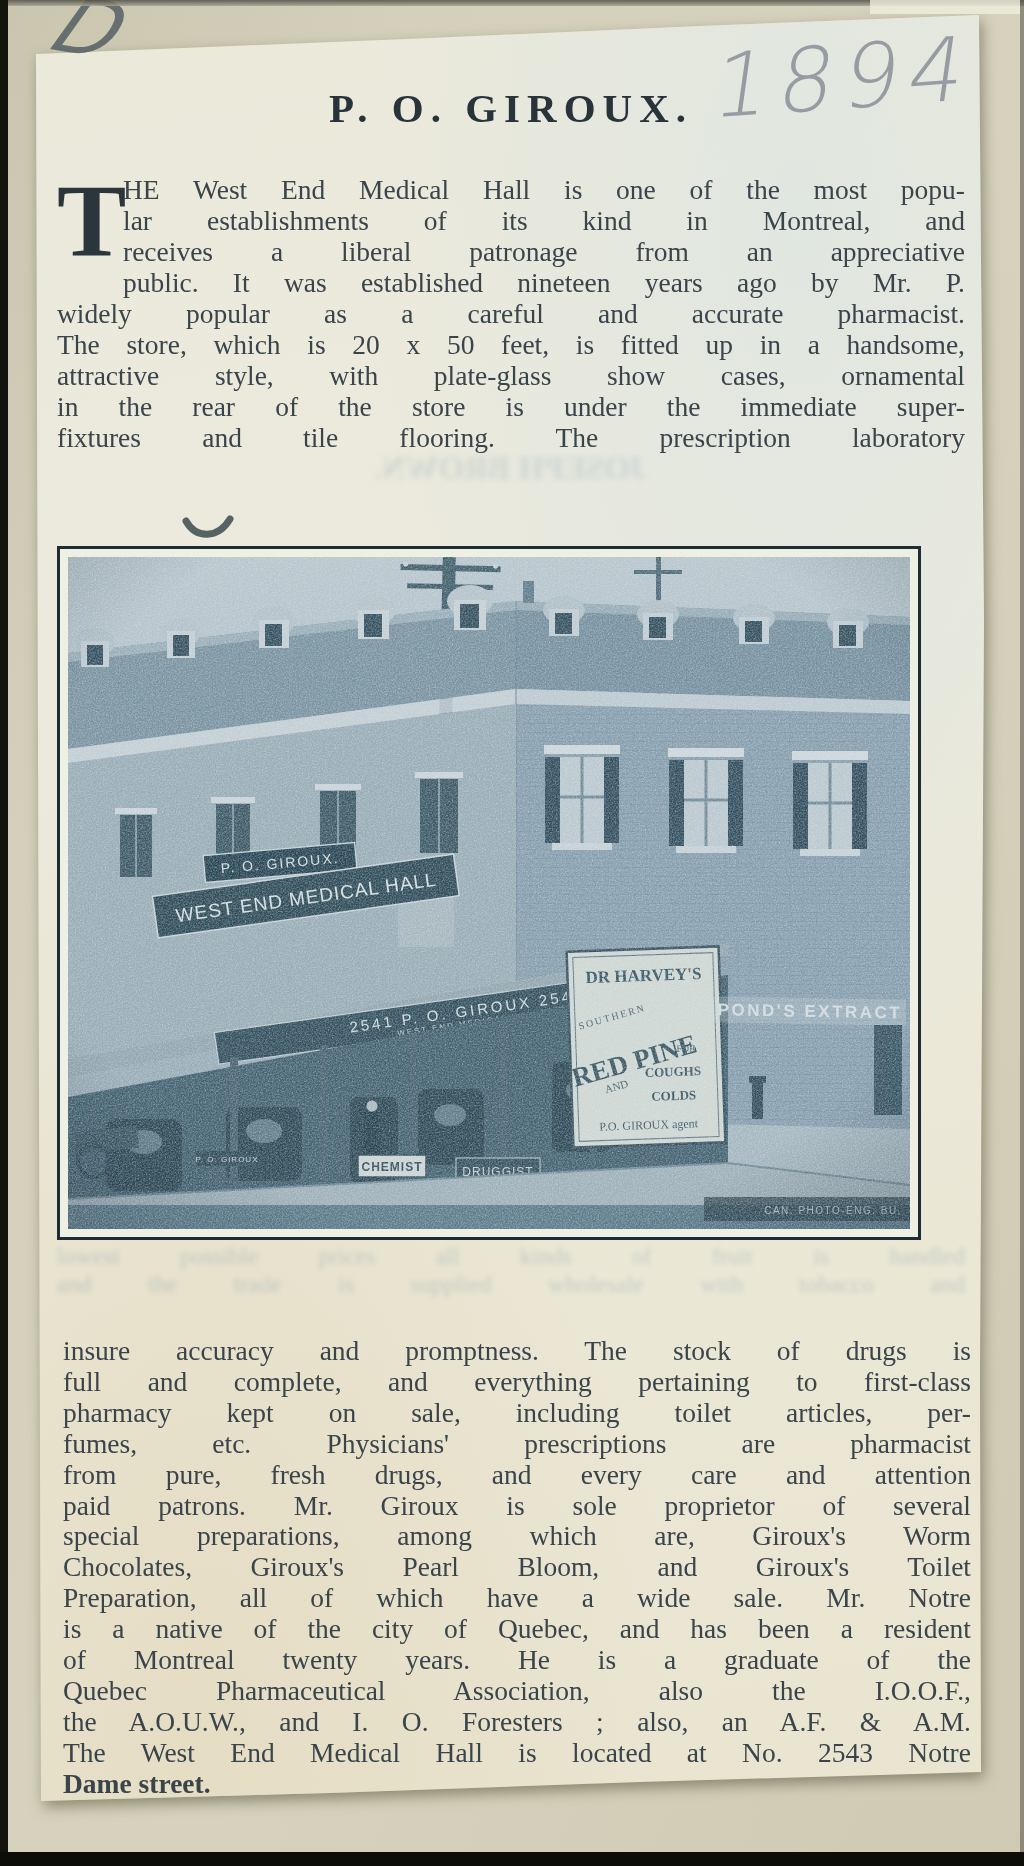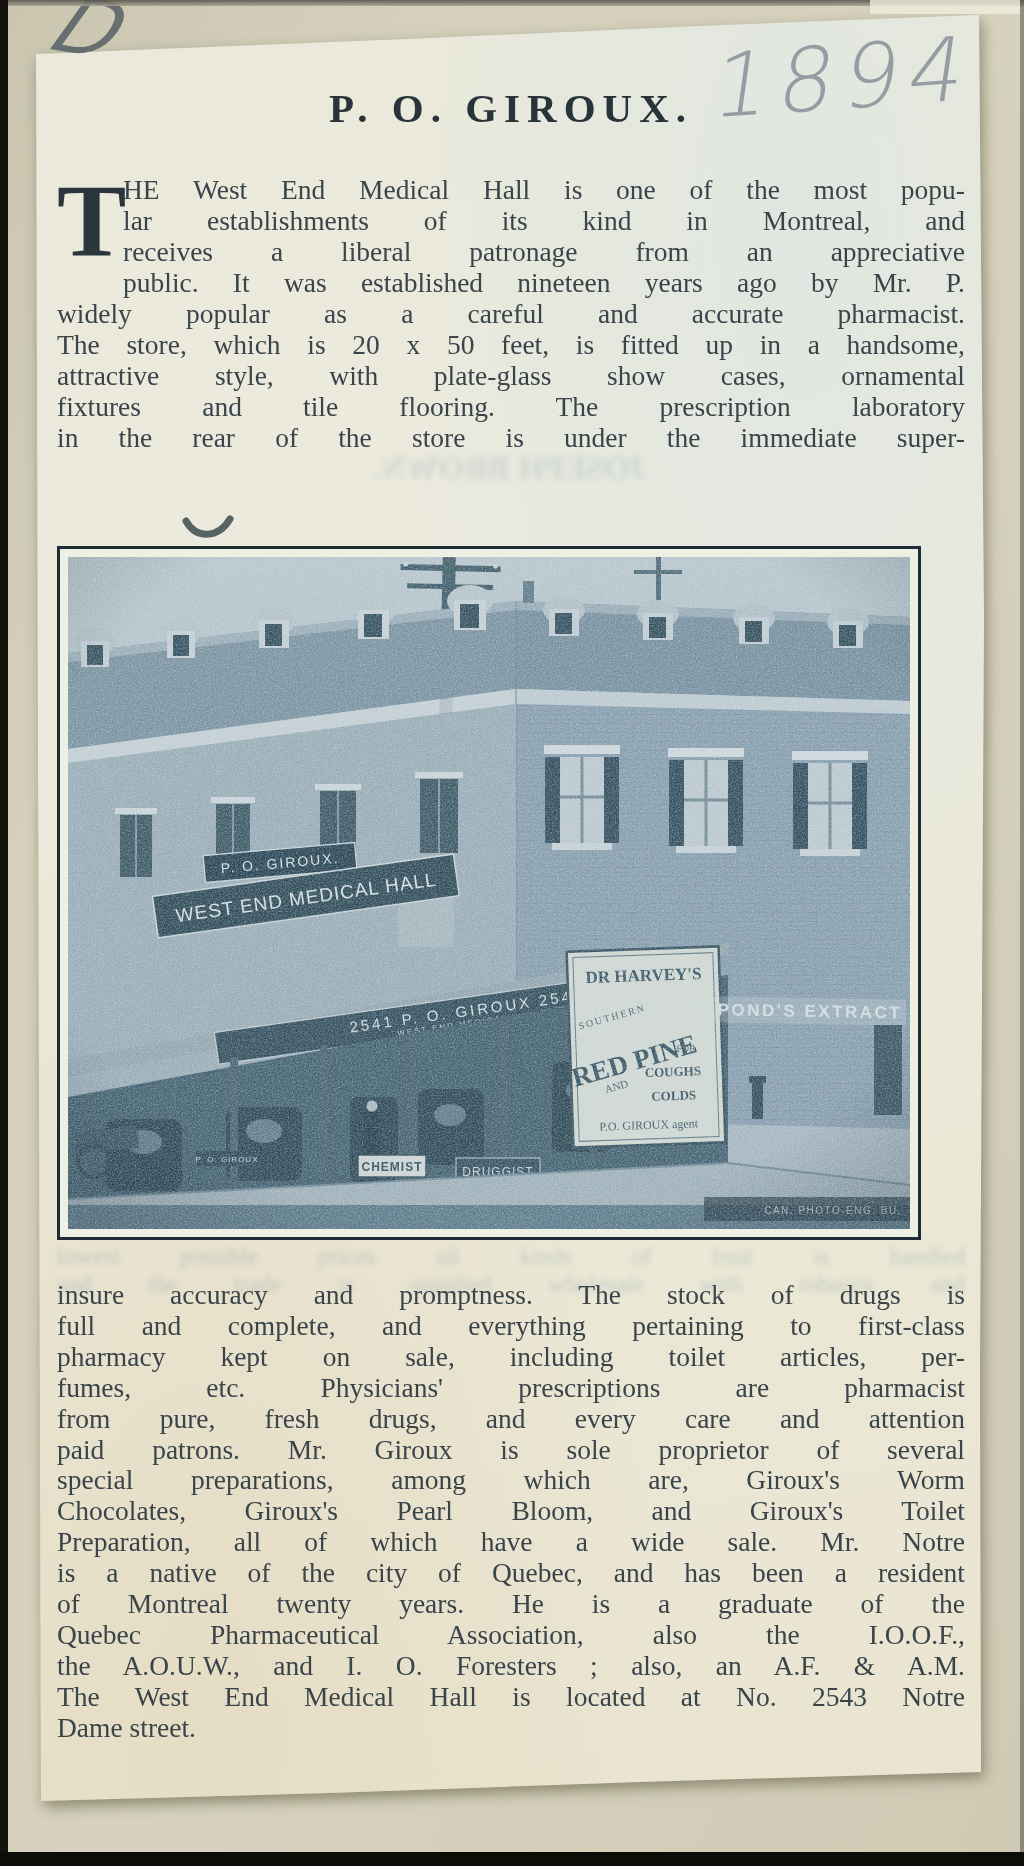--- a/index.html
+++ b/index.html
@@ -19,23 +19,23 @@
     clip-path:polygon(36px 54px,430px 38px,700px 26px,979px 15px,984px 620px,980px 1380px,981px 1772px,640px 1782px,330px 1793px,41px 1801px);
     background:
       radial-gradient(ellipse at 78% 12%, rgba(215,228,228,.55) 0%, rgba(215,228,228,0) 38%),
       radial-gradient(ellipse at 20% 92%, rgba(226,214,186,.6) 0%, rgba(226,214,186,0) 40%),
       linear-gradient(168deg,#ebe9da 0%,#eceadd 35%,#ebe8d7 62%,#e9e4cf 100%);}
 
   .title{position:absolute;left:57px;top:84px;width:908px;text-align:center;
          font-size:41px;font-weight:bold;letter-spacing:7px;color:#29333a;}
 
   .para{position:absolute;left:57px;width:908px;color:#3a444b;font-size:27.5px;line-height:31px;}
-  .para1{top:174px;} .para2{top:1280px;line-height:30.9px;}
+  .para1{top:174px;} .para2{top:1336px;line-height:30.9px;margin-left:6px;}
   .tline{text-align:justify;text-align-last:justify;text-justify:inter-word;}
-  .tlast{text-align-last:left;}
+  .tlast{text-align-last:left;font-weight:bold;}
   .dropcap{float:left;width:58px;height:93px;margin:3px 8px 0 0;text-align:center;
            font-size:104px;line-height:88px;font-weight:bold;color:#2b363c;}
 
   
   .pencil{position:absolute;font-family:"DejaVu Sans", sans-serif;font-weight:100;}
   .year1894{left:714px;top:26px;font-size:88px;letter-spacing:9px;color:#8e949d;
             transform:rotate(-4deg) skewX(-12deg);opacity:.9;}
   .cornerD{left:60px;top:-18px;font-size:80px;font-style:italic;color:#4e5a60;
            transform:rotate(10deg) skewX(-16deg);opacity:.8;}
   .swoosh{position:absolute;left:182px;top:512px;opacity:.85;}
@@ -71,22 +71,22 @@
 
       <div class="para para1">
         <div class="dropcap">T</div>
         <div class="tline">HE West End Medical Hall is one of the most popu-</div>
         <div class="tline">lar establishments of its kind in Montreal, and</div>
         <div class="tline">receives a liberal patronage from an appreciative</div>
         <div class="tline">public. It was established nineteen years ago by Mr. P.</div>
         <div class="tline">widely popular as a careful and accurate pharmacist.</div>
         <div class="tline">The store, which is 20 x 50 feet, is fitted up in a handsome,</div>
         <div class="tline">attractive style, with plate-glass show cases, ornamental</div>
+        <div class="tline">in the rear of the store is under the immediate super-</div>
         <div class="tline">fixtures and tile flooring. The prescription laboratory</div>
-        <div class="tline">in the rear of the store is under the immediate super-</div>
       </div>
 
       <svg class="swoosh" width="52" height="30" viewBox="0 0 52 30">
         <path d="M4 9 C14 27 36 27 48 7" stroke="#3e4a50" stroke-width="7" fill="none" stroke-linecap="round"></path>
       </svg>
 
       <div class="photo-frame">
       <svg viewBox="0 0 842 672">
         <defs>
           <linearGradient id="sky" x1="0" y1="0" x2="0" y2="1">

